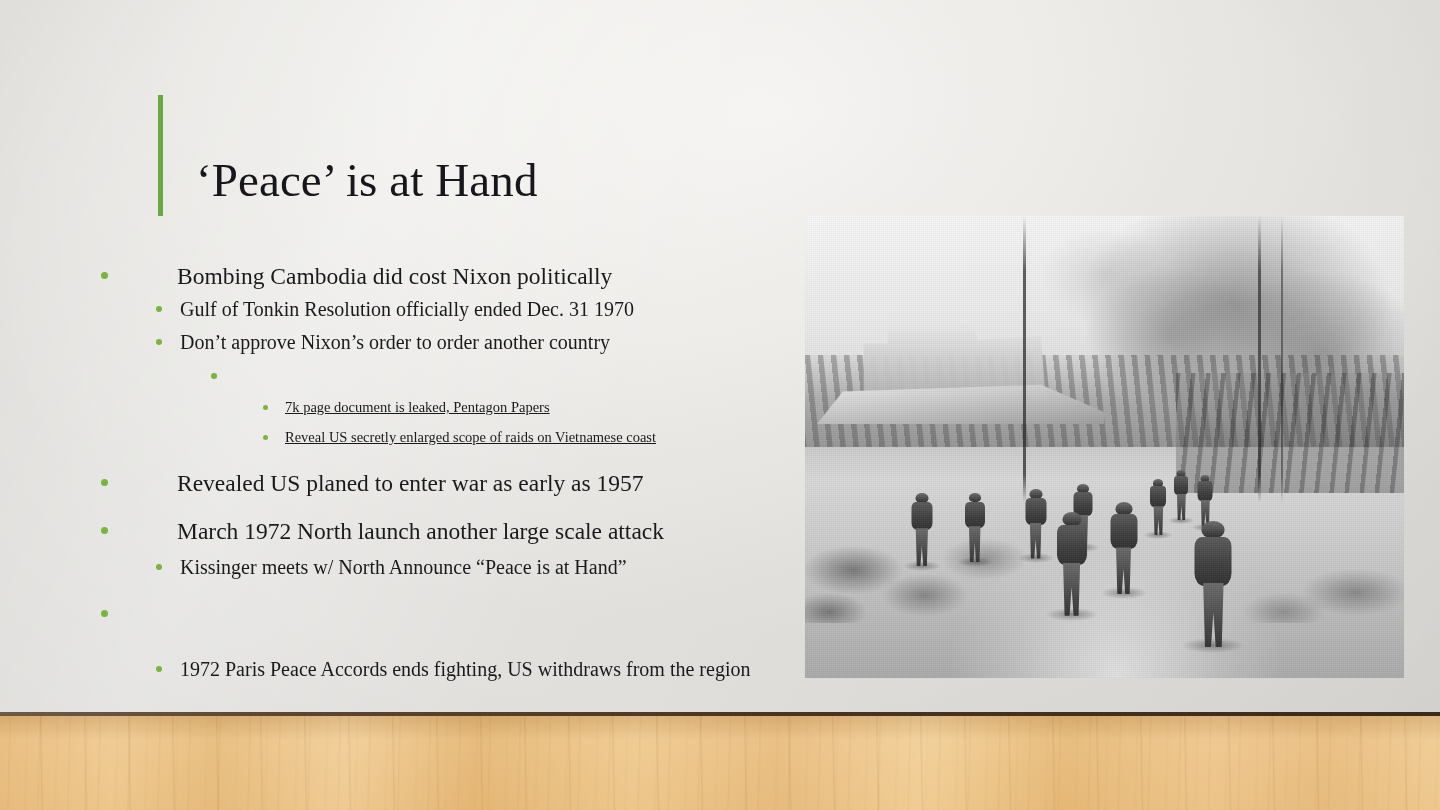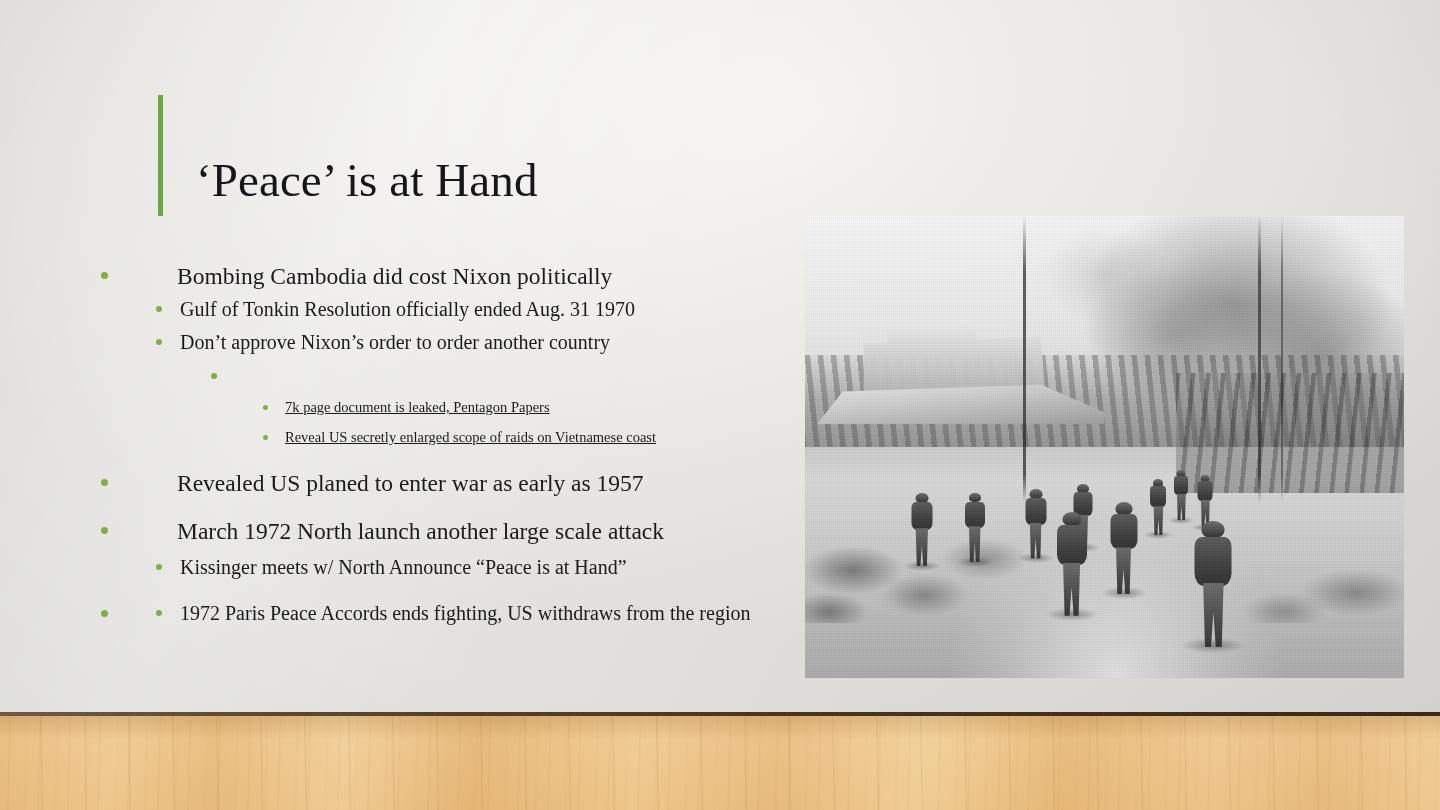--- a/index.html
+++ b/index.html
@@ -227,21 +227,21 @@
 
   <div class="body">
 
     <div class="bi lv1" style="top:261px">
       <span class="dot"></span>
       <span class="txt">Bombing Cambodia did cost Nixon politically</span>
     </div>
 
     <div class="bi lv2" style="top:296px">
       <span class="dot"></span>
-      <span class="txt">Gulf of Tonkin Resolution officially ended Aug. 31 1970</span>
+      <span class="txt">Gulf of Tonkin Resolution officially ended Dec. 31 1970</span>
     </div>
 
     <div class="bi lv2" style="top:329px">
       <span class="dot"></span>
       <span class="txt">Don’t approve Nixon’s order to order another country</span>
     </div>
 
     <div class="bi lv3" style="top:364px">
       <span class="dot"></span>
     </div>
@@ -268,21 +268,21 @@
 
     <div class="bi lv2" style="top:554px">
       <span class="dot"></span>
       <span class="txt">Kissinger meets w/ North Announce “Peace is at Hand”</span>
     </div>
 
     <div class="bi lv1" style="top:599px">
       <span class="dot"></span>
     </div>
 
-    <div class="bi lv2" style="top:600px">
+    <div class="bi lv2" style="top:656px">
       <span class="dot"></span>
       <span class="txt wrapbox">1972 Paris Peace Accords ends fighting, US withdraws from the region</span>
     </div>
 
   </div>
 
   <div class="photo">
     <div class="ph-layer ph-sky"></div>
     <div class="ph-layer ph-smoke"></div>
     <div class="ph-layer ph-treeline"></div>

